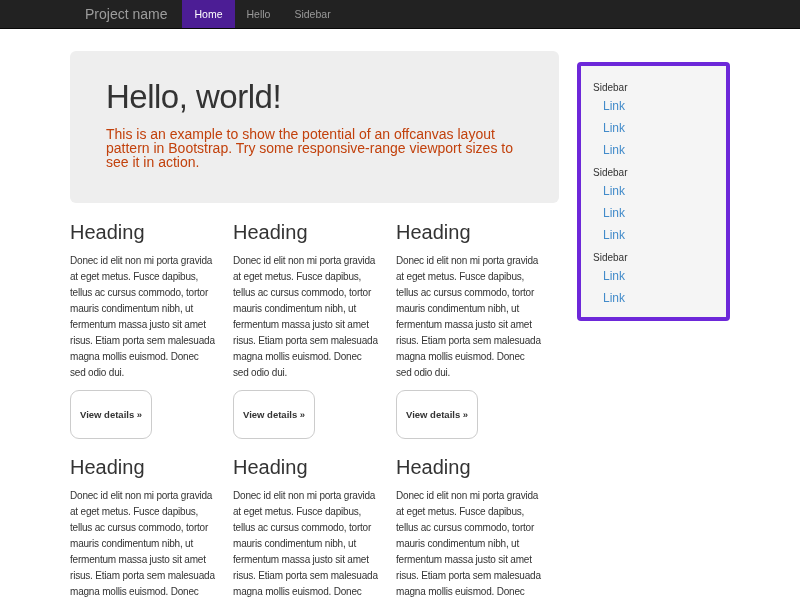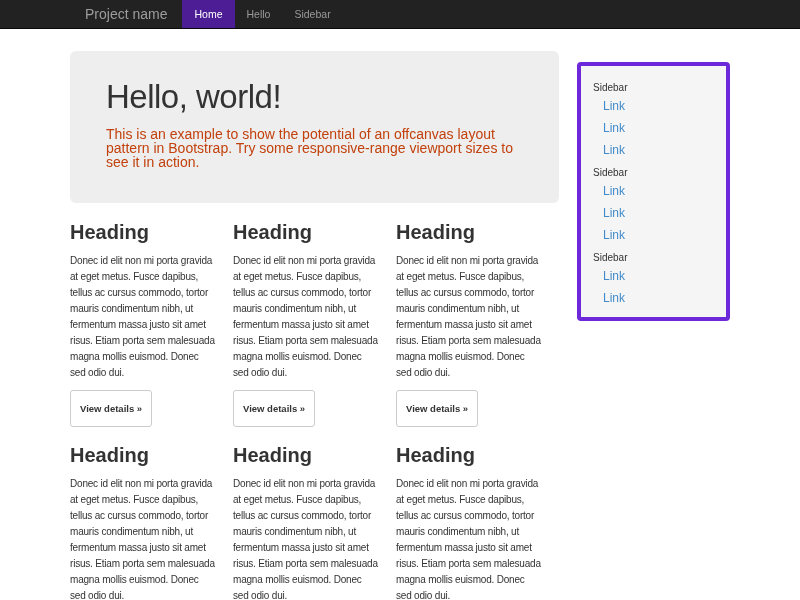--- a/index.html
+++ b/index.html
@@ -75,39 +75,39 @@
     max-width: 425px;
   }
 
   
   .cards-row { display: flex; margin-top: 18px; }
   .cards-row.second { margin-top: 17px; }
   .card { width: 169px; padding-right: 17px; }
   .card h2 {
     margin: 0 0 9px;
     font-size: 20px;
-    font-weight: 700;
+    font-weight: 400;
     color: #333;
   }
   .card p {
     margin: 0 0 9px;
     font-size: 10px;
     line-height: 16px;
     letter-spacing: -0.2px;
     color: #333;
   }
   .btn {
     display: inline-block;
-    padding: 12px 9px;
+    padding: 18px 9px;
     font-size: 9.5px;
     font-weight: bold;
     color: #333;
     background: #fff;
     border: 1px solid #ccc;
-    border-radius: 3px;
+    border-radius: 9px;
     text-decoration: none;
     cursor: pointer;
   }
 
   
   .well {
     margin-top: 11px;
     background: #f5f5f5;
     border: 4px solid #6d28d9;
     border-radius: 4px;

